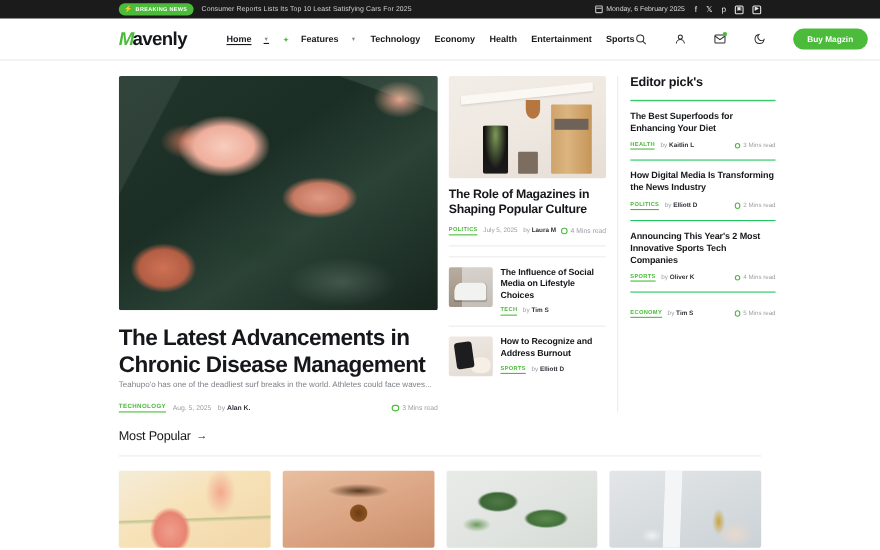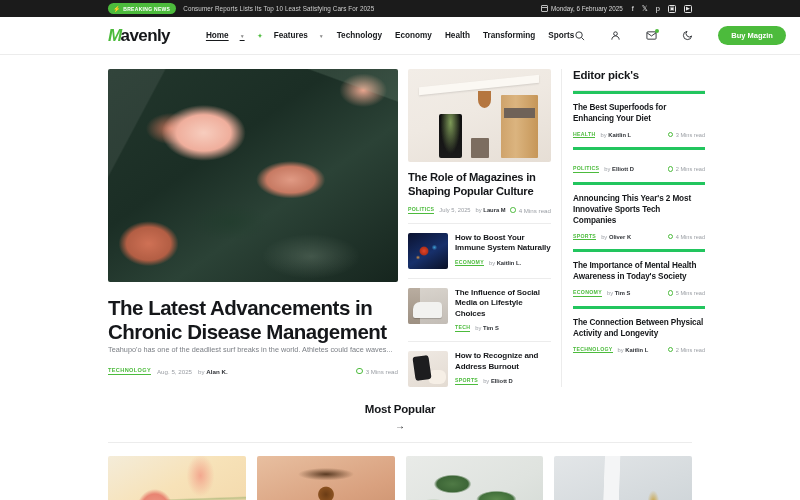--- a/index.html
+++ b/index.html
@@ -118,31 +118,31 @@
   .t-phone:after { content:""; position:absolute; left:16%; top:14%; width:40%; height:66%; background:#1d1d1f; border-radius:3px; transform:rotate(-8deg); }
   .t-phone:before { content:""; position:absolute; right:6%; bottom:8%; width:44%; height:40%; background:#f6efe6; border-radius:6px; }
   .mini-title { font-size:8px; font-weight:bold; line-height:1.32; letter-spacing:-.1px; color:#15171a; }
   .mini-meta { display:flex; align-items:center; margin-top:5px; }
   .cat-sm { font-size:5.2px; font-weight:bold; letter-spacing:.3px; color:#4cbb3c; border-bottom:1px solid #4cbb3c; padding-bottom:.5px; }
   .by-sm { font-size:5.8px; color:#9a9ea4; margin-left:5px; }
   .by-sm b { color:#2f3237; }
 
   
   .side-h { font-size:11.5px; font-weight:bold; color:#15171a; letter-spacing:-.2px; }
-  .side-item { padding:9px 0; border-top:3px solid #22c55e; }
+  .side-item { padding:9px 0; border-top:1px solid #22c55e; }
   .side-item:first-of-type { border-top:none; }
   .side-title { font-size:8.2px; font-weight:bold; line-height:1.34; letter-spacing:-.1px; color:#15171a; }
   .side-meta { display:flex; align-items:center; margin-top:6px; }
   .side-read { margin-left:auto; display:flex; align-items:center; gap:2.5px; font-size:5.6px; color:#9a9ea4; }
   .clock-sm { width:5.5px; height:5.5px; border:.8px solid #4cbb3c; border-radius:50%; }
   .side-divider-top { border-top:1px solid #ececec; margin-top:9px; }
 
   
   .mp-wrap { padding:0 108px; margin-top:16px; }
-  .mp-head { display:flex; align-items:center; gap:5px; font-size:11.5px; font-weight:bold; color:#15171a; letter-spacing:-.2px;flex-direction:column; }
+  .mp-head { display:flex; align-items:center; gap:5px; font-size:11.5px; font-weight:normal; color:#15171a; letter-spacing:-.2px; }
   .mp-arrow { font-size:10px; }
   .mp-rule { height:1px; background:#ececec; margin-top:11px; }
   .mp-grid { display:flex; gap:11px; margin-top:13px; }
   .mp-card { width:140px; height:70px; border-radius:2px; overflow:hidden; position:relative; }
   .c-tulip { background:linear-gradient(150deg,#f4ecd9 0%,#f7e2b8 45%,#f2d7a9 100%); }
   .c-tulip:after { content:""; position:absolute; inset:0;
     background:radial-gradient(ellipse 26px 30px at 34% 78%, #ef9e8c 0%, #e88472 55%, rgba(0,0,0,0) 72%),
                radial-gradient(ellipse 20px 30px at 67% 28%, #f3a88f 0%, rgba(0,0,0,0) 70%),
                linear-gradient(178deg, rgba(0,0,0,0) 60%, rgba(140,170,100,.5) 62%, rgba(0,0,0,0) 66%); }
   .c-eye { background:linear-gradient(160deg,#e8bfa0,#d9a17f 60%,#c98f6c); }
@@ -199,21 +199,21 @@
       <span class="caret">▼</span>
     </div>
     <div class="nav-item">
       <span class="spark">✦</span>
       <span>Features</span>
       <span class="caret">▼</span>
     </div>
     <div class="nav-item">Technology</div>
     <div class="nav-item">Economy</div>
     <div class="nav-item">Health</div>
-    <div class="nav-item">Transforming</div>
+    <div class="nav-item">Entertainment</div>
     <div class="nav-item">Sports</div>
   </div>
   <div class="header-right">
     <span class="h-ico">
       <svg viewBox="0 0 24 24" fill="none" stroke="currentColor" stroke-width="2">
           <circle cx="11" cy="11" r="7"></circle>
           <line x1="16.5" y1="16.5" x2="22" y2="22"></line>
         </svg>
     </span>
     <span class="h-ico">
@@ -280,32 +280,20 @@
         </span>
         <span class="read-wrap">
           <span class="clock-sm"></span>
           <span>4 Mins read</span>
         </span>
       </div>
     </div>
 
     <div class="hr"></div>
 
-    <div class="mini">
-      <div class="mini-thumb t-space"></div>
-      <div>
-        <div class="mini-title">How to Boost Your Immune System Naturally</div>
-        <div class="mini-meta">
-          <span class="cat-sm">ECONOMY</span>
-          <span class="by-sm">
-            <span>by</span> <b>Kaitlin L.</b>
-          </span>
-        </div>
-      </div>
-    </div>
 
     <div class="hr"></div>
 
     <div class="mini">
       <div class="mini-thumb t-van"></div>
       <div>
         <div class="mini-title">The Influence of Social Media on Lifestyle Choices</div>
         <div class="mini-meta">
           <span class="cat-sm">TECH</span>
           <span class="by-sm">
@@ -341,20 +329,21 @@
         <span class="cat-sm">HEALTH</span>
         <span class="by-sm"><span>by</span> <b>Kaitlin L</b></span>
         <span class="side-read">
           <span class="clock-sm"></span>
             <span>3 Mins read</span>
         </span>
       </div>
     </div>
 
     <div class="side-item">
+      <div class="side-title">How Digital Media Is Transforming the News Industry</div>
       <div class="side-meta">
         <span class="cat-sm">POLITICS</span>
         <span class="by-sm"><span>by</span> <b>Elliott D</b></span>
         <span class="side-read">
           <span class="clock-sm"></span>
             <span>2 Mins read</span>
         </span>
       </div>
     </div>
 
@@ -364,42 +353,30 @@
         <span class="cat-sm">SPORTS</span>
         <span class="by-sm"><span>by</span> <b>Oliver K</b></span>
         <span class="side-read">
           <span class="clock-sm"></span>
             <span>4 Mins read</span>
         </span>
       </div>
     </div>
 
     <div class="side-item">
-      <div class="side-title">The Importance of Mental Health Awareness in Today's Society</div>
       <div class="side-meta">
         <span class="cat-sm">ECONOMY</span>
         <span class="by-sm"><span>by</span> <b>Tim S</b></span>
         <span class="side-read">
           <span class="clock-sm"></span>
             <span>5 Mins read</span>
         </span>
       </div>
     </div>
 
-    <div class="side-item">
-      <div class="side-title">The Connection Between Physical Activity and Longevity</div>
-      <div class="side-meta">
-        <span class="cat-sm">TECHNOLOGY</span>
-        <span class="by-sm"><span>by</span> <b>Kaitlin L</b></span>
-        <span class="side-read">
-          <span class="clock-sm"></span>
-            <span>2 Mins read</span>
-        </span>
-      </div>
-    </div>
 
   </div>
 </div>
 
 <div class="mp-wrap">
   <div class="mp-head">
     <span>Most Popular</span>
     <span class="mp-arrow">→</span>
   </div>
   <div class="mp-rule"></div>

